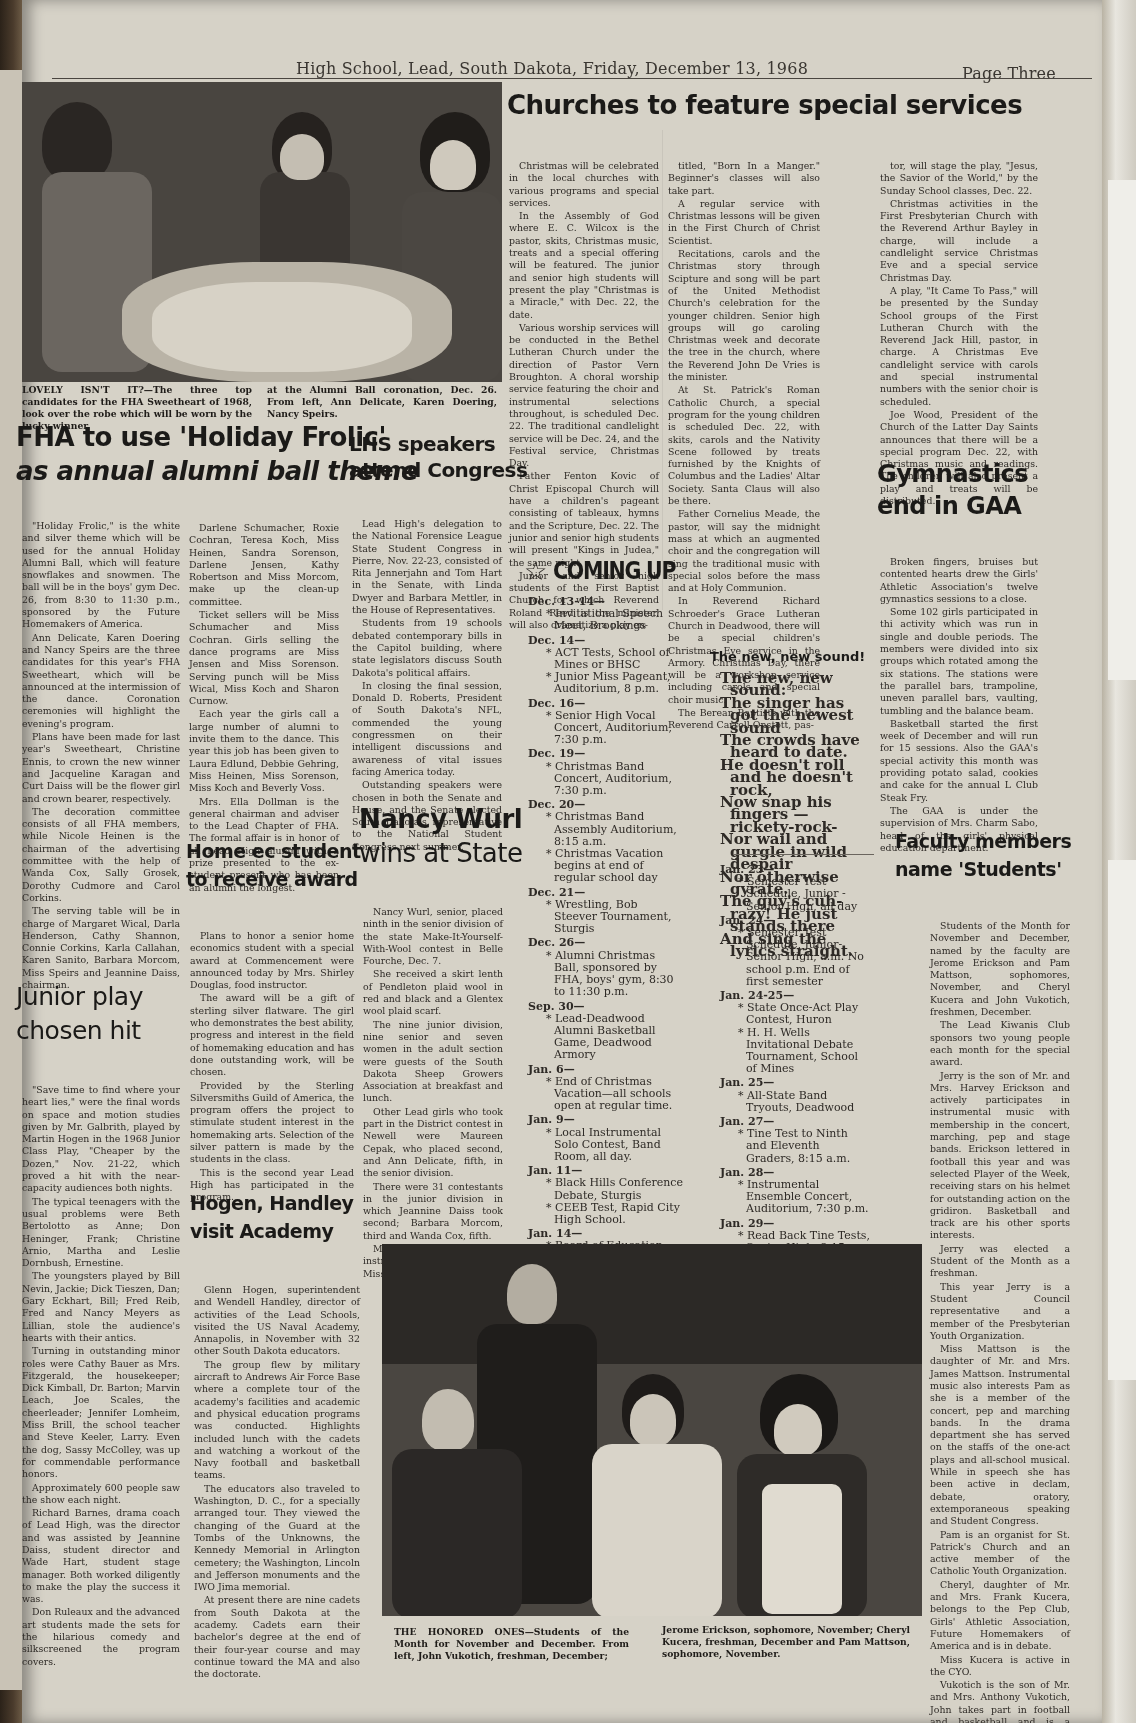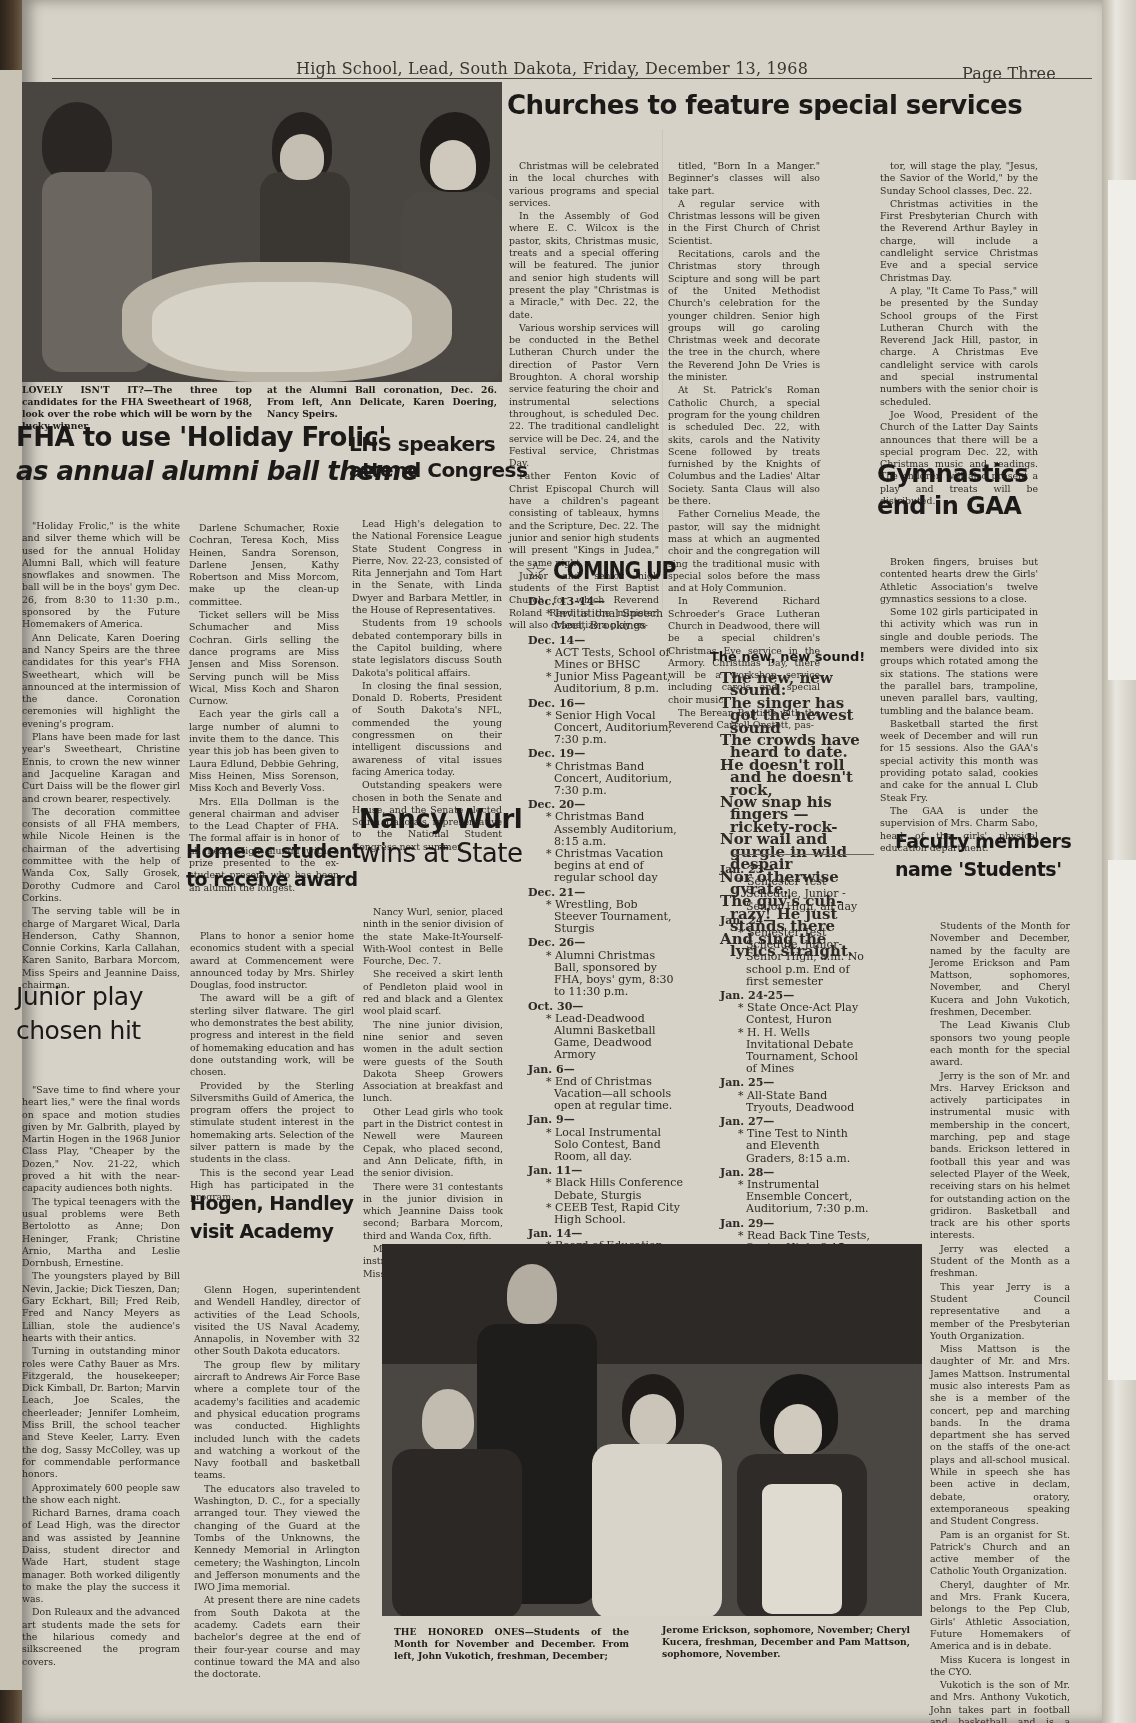--- a/index.html
+++ b/index.html
@@ -135,21 +135,21 @@
       </div>
     <div>
         <div class="date">Dec. 21—</div>
         <div class="item">* <span>Wrestling, Bob Steever Tournament, Sturgis</span></div>
       </div>
     <div>
         <div class="date">Dec. 26—</div>
         <div class="item">* <span>Alumni Christmas Ball, sponsored by FHA, boys' gym, 8:30 to 11:30 p.m.</span></div>
       </div>
     <div>
-        <div class="date">Oct. 30—</div>
+        <div class="date">Sep. 30—</div>
         <div class="item">* <span>Lead-Deadwood Alumni Basketball Game, Deadwood Armory</span></div>
       </div>
     <div>
         <div class="date">Jan. 6—</div>
         <div class="item">* <span>End of Christmas Vacation—all schools open at regular time.</span></div>
       </div>
     <div>
         <div class="date">Jan. 9—</div>
         <div class="item">* <span>Local Instrumental Solo Contest, Band Room, all day.</span></div>
       </div>
@@ -268,21 +268,21 @@
   <div class="abs hed" style="left:873px;top:860px;font-size:19px;">name 'Students'</div>
   <div class="abs body" style="left:908px;top:892px;width:140px;">
     <p>Students of the Month for November and December, named by the faculty are Jerome Erickson and Pam Mattson, sophomores, November, and Cheryl Kucera and John Vukotich, freshmen, December.</p>
     <p>The Lead Kiwanis Club sponsors two young people each month for the special award.</p>
     <p>Jerry is the son of Mr. and Mrs. Harvey Erickson and actively participates in instrumental music with membership in the concert, marching, pep and stage bands. Erickson lettered in football this year and was selected Player of the Week, receiving stars on his helmet for outstanding action on the gridiron. Basketball and track are his other sports interests.</p>
     <p>Jerry was elected a Student of the Month as a freshman.</p>
     <p>This year Jerry is a Student Council representative and a member of the Presbyterian Youth Organization.</p>
     <p>Miss Mattson is the daughter of Mr. and Mrs. James Mattson. Instrumental music also interests Pam as she is a member of the concert, pep and marching bands. In the drama department she has served on the staffs of the one-act plays and all-school musical. While in speech she has been active in declam, debate, oratory, extemporaneous speaking and Student Congress.</p>
     <p>Pam is an organist for St. Patrick's Church and an active member of the Catholic Youth Organization.</p>
     <p>Cheryl, daughter of Mr. and Mrs. Frank Kucera, belongs to the Pep Club, Girls' Athletic Association, Future Homemakers of America and is in debate.</p>
-    <p>Miss Kucera is longest in the CYO.</p>
+    <p>Miss Kucera is active in the CYO.</p>
     <p>Vukotich is the son of Mr. and Mrs. Anthony Vukotich, John takes part in football and basketball and is a member of the Fellowship of Christian Athletes and CYO.</p>
   </div>
 
   <div class="photo" style="left:360px;top:1244px;width:540px;height:372px;background:#4a4641;">
     <div class="shade" style="left:0;top:0;width:540px;height:120px;background:#2c2926;border-radius:0;"></div>
     <div class="shade" style="left:125px;top:20px;width:50px;height:60px;background:#b3ada1;"></div>
     <div class="shade" style="left:95px;top:80px;width:120px;height:280px;background:#1f1d1b;border-radius:20px;"></div>
     <div class="shade" style="left:40px;top:145px;width:52px;height:62px;background:#c2bcb0;"></div>
     <div class="shade" style="left:10px;top:205px;width:130px;height:170px;background:#2b2826;border-radius:20px;"></div>
     <div class="shade" style="left:240px;top:130px;width:62px;height:70px;background:#1e1b19;"></div>

